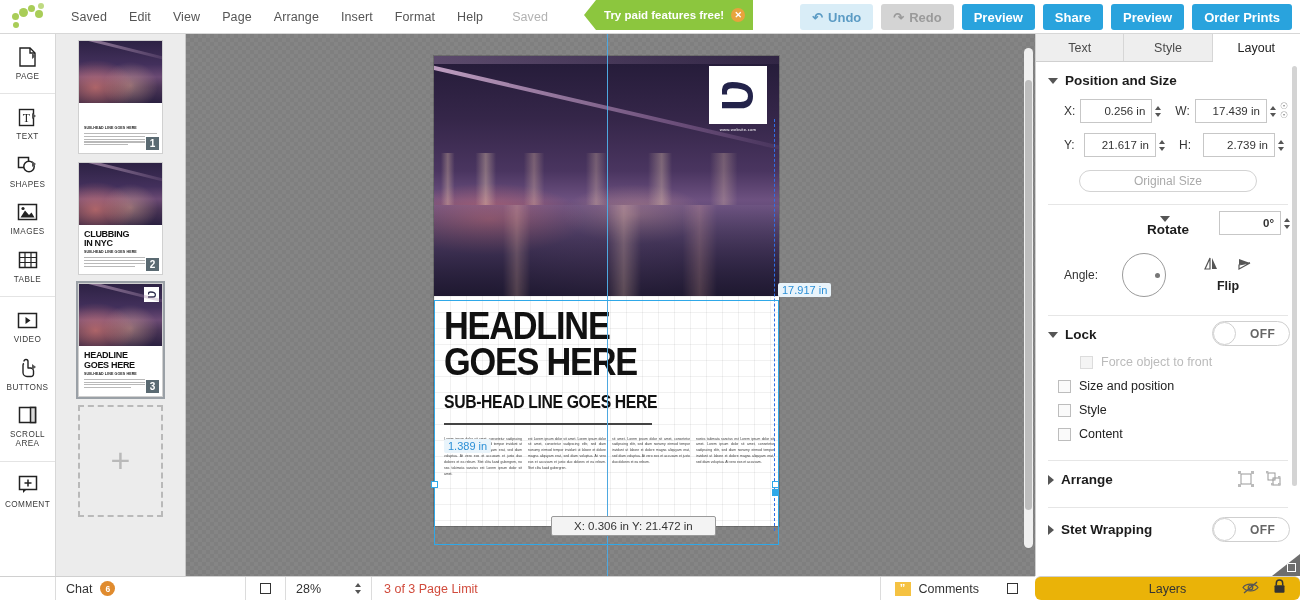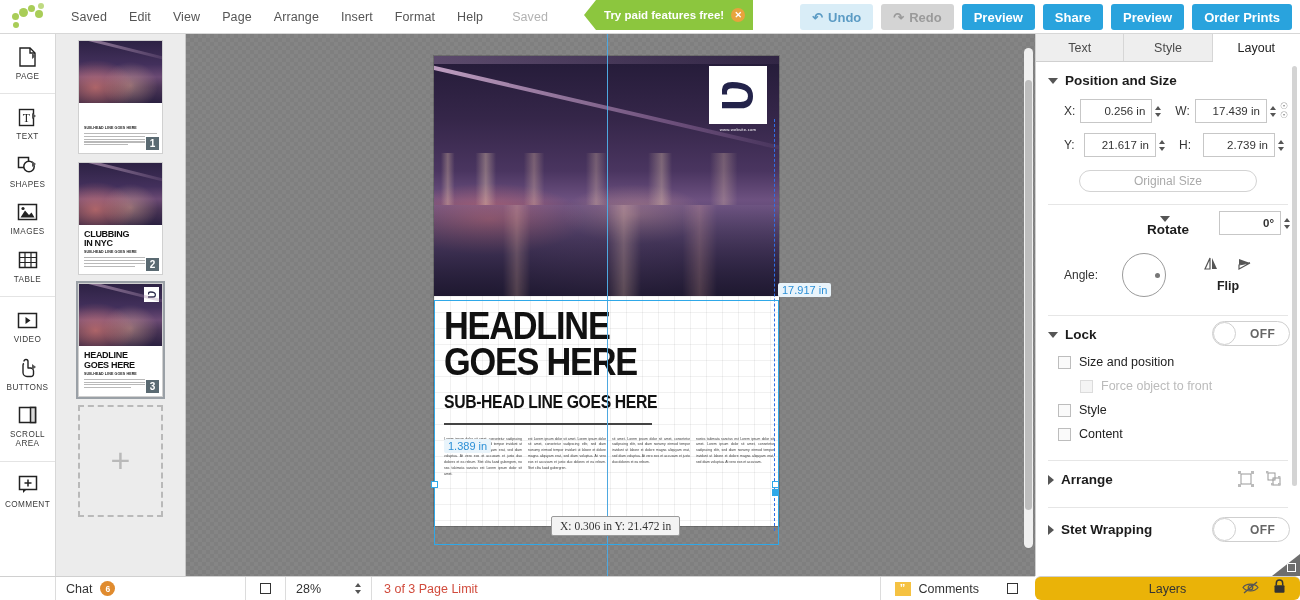--- a/index.html
+++ b/index.html
@@ -207,23 +207,22 @@
   .sel-box { position: absolute; border: 1px solid #2fa8e8; }
   .sel-dash { position: absolute; border-left: 1px dashed #2f6fe8; }
   .handle { position: absolute; width: 7px; height: 7px; background: #fff;
     border: 1px solid #2fa8e8; }
   .dim-label {
     position: absolute; background: #e9f4fb; color: #2b8fd6; font-size: 11px;
     padding: 1px 4px; border-radius: 2px; white-space: nowrap;
   }
   #coord-tip {
     position: absolute; background: #f3f3f3; border: 1px solid #9a9a9a;
-    color: #333; font-size: 11.5px; padding: 3px 8px; border-radius: 2px;
+    color: #333; font-size: 11.5px; padding: 3px 22px; border-radius: 2px;
     white-space: nowrap;
-    font-family: Liberation Serif, serif;
   }
   #canvas-scroll {
     position: absolute; right: 2px; top: 14px; width: 9px; height: 500px;
     background: #f0f0f0; border-radius: 5px;
   }
   #canvas-scroll .thumbbar {
     position: absolute; left: 1px; top: 32px; width: 7px; height: 430px;
     background: #bdbdbd; border-radius: 4px;
   }
 
@@ -704,27 +703,27 @@
 
     <div class="rsec-head" style="position:relative;">
       <span class="tri down"></span>
       <span>Lock</span>
       <span class="toggle" style="position:absolute; right:10px; top:5px;">
         <i class="knob"></i>
         <span class="txt">OFF</span>
       </span>
     </div>
 
+    <div class="cbrow indent">
+      <span class="cb dim"></span>
+      <span class="cbtext dim">Force object to front</span>
+    </div>
     <div class="cbrow">
       <span class="cb"></span>
       <span class="cbtext">Size and position</span>
-    </div>
-    <div class="cbrow indent">
-      <span class="cb dim"></span>
-      <span class="cbtext dim">Force object to front</span>
     </div>
     <div class="cbrow">
       <span class="cb"></span>
       <span class="cbtext">Style</span>
     </div>
     <div class="cbrow">
       <span class="cb"></span>
       <span class="cbtext">Content</span>
     </div>
 

